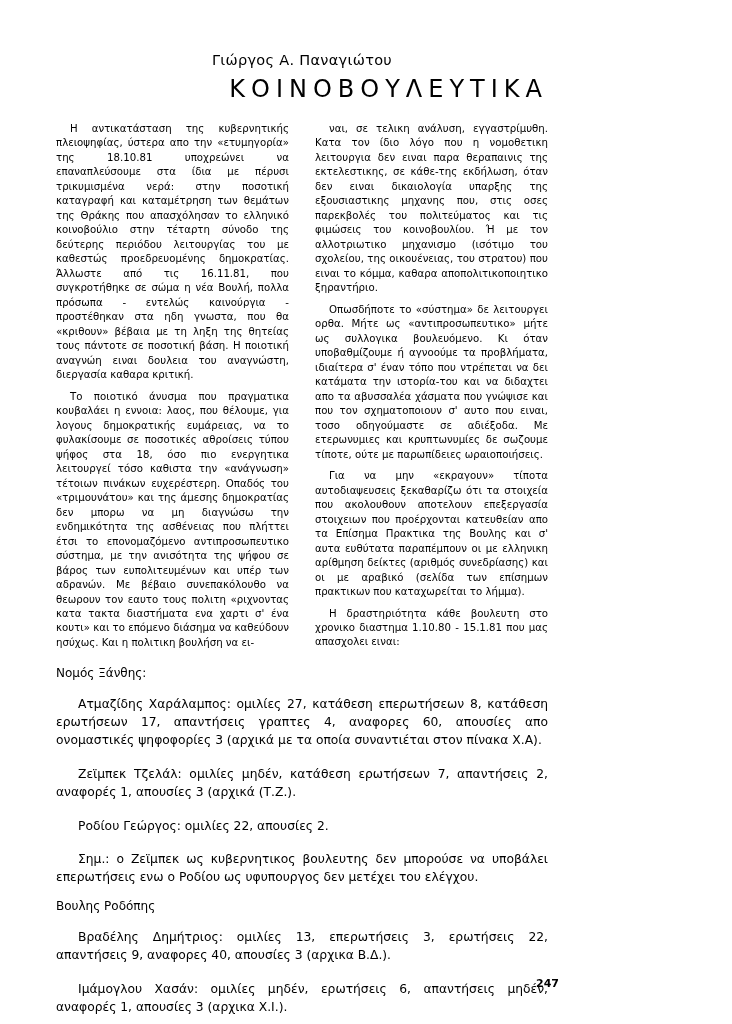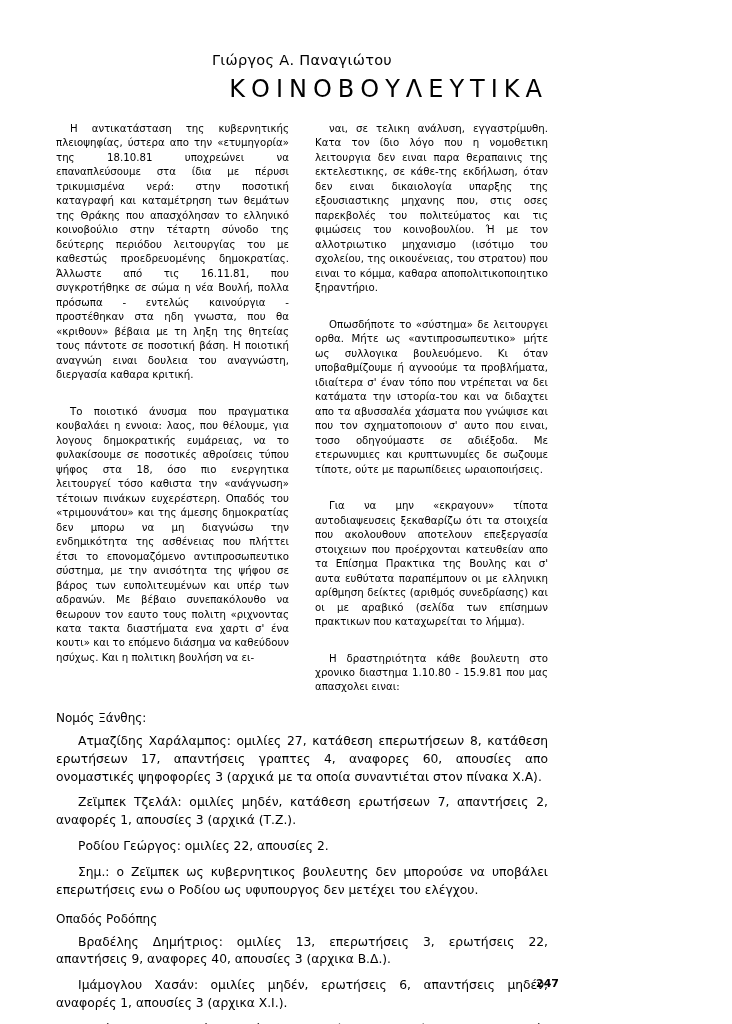--- a/index.html
+++ b/index.html
@@ -50,35 +50,35 @@
     flex: 1 1 0;
     font-size: 10.2px;
     line-height: 1.42;
     text-align: justify;
   }
   .col p {
     margin: 0 0 0 0;
     text-indent: 14px;
   }
   .col p + p {
-    margin-top: 22px;
+    margin-top: 7px;
   }
   .sections {
     margin-top: 16px;
   }
   .section-head {
     font-size: 12px;
     margin: 12px 0 2px 0;
   }
   .para {
     font-size: 12.3px;
     line-height: 1.45;
     text-align: justify;
     text-indent: 22px;
-    margin: 8px 0 0 0;
+    margin: 16px 0 0 0;
   }
   .page-number {
     position: absolute;
     right: 45px;
     bottom: 34px;
     font-size: 11px;
     font-weight: bold;
   }
 </style>
 </head>
@@ -94,36 +94,36 @@
 
   <div class="columns">
     <div class="col">
       <p>Η αντικατάσταση της κυβερνητικής πλειοψηφίας, ύστερα απο την «ετυμηγορία» της 18.10.81 υποχρεώνει να επαναπλεύσουμε στα ίδια με πέρυσι τρικυμισμένα νερά: στην ποσοτική καταγραφή και καταμέτρηση των θεμάτων της Θράκης που απασχόλησαν το ελληνικό κοινοβούλιο στην τέταρτη σύνοδο της δεύτερης περιόδου λειτουργίας του με καθεστώς προεδρευομένης δημοκρατίας. Άλλωστε από τις 16.11.81, που συγκροτήθηκε σε σώμα η νέα Βουλή, πολλα πρόσωπα - εντελώς καινούργια - προστέθηκαν στα ηδη γνωστα, που θα «κριθουν» βέβαια με τη ληξη της θητείας τους πάντοτε σε ποσοτική βάση. Η ποιοτική αναγνώη ειναι δουλεια του αναγνώστη, διεργασία καθαρα κριτική.</p>
       <p>Το ποιοτικό άνυσμα που πραγματικα κουβαλάει η εννοια: λαος, που θέλουμε, για λογους δημοκρατικής ευμάρειας, να το φυλακίσουμε σε ποσοτικές αθροίσεις τύπου ψήφος στα 18, όσο πιο ενεργητικα λειτουργεί τόσο καθιστα την «ανάγνωση» τέτοιων πινάκων ευχερέστερη. Οπαδός του «τριμουνάτου» και της άμεσης δημοκρατίας δεν μπορω να μη διαγνώσω την ενδημικότητα της ασθένειας που πλήττει έτσι το επονομαζόμενο αντιπροσωπευτικο σύστημα, με την ανισότητα της ψήφου σε βάρος των ευπολιτευμένων και υπέρ των αδρανών. Με βέβαιο συνεπακόλουθο να θεωρουν τον εαυτο τους πολιτη «ριχνοντας κατα τακτα διαστήματα ενα χαρτι σ' ένα κουτι» και το επόμενο διάσημα να καθεύδουν ησύχως. Και η πολιτικη βουλήση να ει-</p>
     </div>
     <div class="col">
       <p>ναι, σε τελικη ανάλυση, εγγαστρίμυθη. Κατα τον ίδιο λόγο που η νομοθετικη λειτουργια δεν ειναι παρα θεραπαινις της εκτελεστικης, σε κάθε-της εκδήλωση, όταν δεν ειναι δικαιολογία υπαρξης της εξουσιαστικης μηχανης που, στις οσες παρεκβολές του πολιτεύματος και τις φιμώσεις του κοινοβουλίου. Ή με τον αλλοτριωτικο μηχανισμο (ισότιμο του σχολείου, της οικουένειας, του στρατου) που ειναι το κόμμα, καθαρα αποπολιτικοποιητικο ξηραντήριο.</p>
       <p>Οπωσδήποτε το «σύστημα» δε λειτουργει ορθα. Μήτε ως «αντιπροσωπευτικο» μήτε ως συλλογικα βουλευόμενο. Κι όταν υποβαθμίζουμε ή αγνοούμε τα προβλήματα, ιδιαίτερα σ' έναν τόπο που ντρέπεται να δει κατάματα την ιστορία-του και να διδαχτει απο τα αβυσσαλέα χάσματα που γνώψισε και που τον σχηματοποιουν σ' αυτο που ειναι, τοσο οδηγούμαστε σε αδιέξοδα. Με ετερωνυμιες και κρυπτωνυμίες δε σωζουμε τίποτε, ούτε με παρωπίδειες ωραιοποιήσεις.</p>
       <p>Για να μην «εκραγουν» τίποτα αυτοδιαψευσεις ξεκαθαρίζω ότι τα στοιχεία που ακολουθουν αποτελουν επεξεργασία στοιχειων που προέρχονται κατευθείαν απο τα Επίσημα Πρακτικα της Βουλης και σ' αυτα ευθύτατα παραπέμπουν οι με ελληνικη αρίθμηση δείκτες (αριθμός συνεδρίασης) και οι με αραβικό (σελίδα των επίσημων πρακτικων που καταχωρείται το λήμμα).</p>
-      <p>Η δραστηριότητα κάθε βουλευτη στο χρονικο διαστημα 1.10.80 - 15.9.81 που μας απασχολει ειναι:</p>
+      <p>Η δραστηριότητα κάθε βουλευτη στο χρονικο διαστημα 1.10.80 - 15.1.81 που μας απασχολει ειναι:</p>
     </div>
   </div>
 
   <div class="sections">
 
     <div>
       <div class="section-head">Νομός Ξάνθης:</div>
       <p class="para">Ατμαζίδης Χαράλαμπος: ομιλίες 27, κατάθεση επερωτήσεων 8, κατάθεση ερωτήσεων 17, απαντήσεις γραπτες 4, αναφορες 60, απουσίες απο ονομαστικές ψηφοφορίες 3 (αρχικά με τα οποία συναντιέται στον πίνακα Χ.Α).</p>
       <p class="para">Ζεϊμπεκ Τζελάλ: ομιλίες μηδέν, κατάθεση ερωτήσεων 7, απαντήσεις 2, αναφορές 1, απουσίες 3 (αρχικά (Τ.Ζ.).</p>
       <p class="para">Ροδίου Γεώργος: ομιλίες 22, απουσίες 2.</p>
       <p class="para">Σημ.: ο Ζεϊμπεκ ως κυβερνητικος βουλευτης δεν μπορούσε να υποβάλει επερωτήσεις ενω ο Ροδίου ως υφυπουργος δεν μετέχει του ελέγχου.</p>
     </div>
 
     <div>
-      <div class="section-head">Οπαδός Ροδόπης</div>
+      <div class="section-head">Βουλης Ροδόπης</div>
       <p class="para">Βραδέλης Δημήτριος: ομιλίες 13, επερωτήσεις 3, ερωτήσεις 22, απαντήσεις 9, αναφορες 40, απουσίες 3 (αρχικα Β.Δ.).</p>
       <p class="para">Ιμάμογλου Χασάν: ομιλίες μηδέν, ερωτήσεις 6, απαντήσεις μηδέν, αναφορές 1, απουσίες 3 (αρχικα Χ.Ι.).</p>
       <p class="para">Μπλέτσιαν Στυλιανός: ομιλίες 5, ερωτήσεις, απαντήσεις και αναφορές μηδέν, απουσίες 1 (αρχικα Σ.Μ.).</p>
     </div>
 
     <div>
       <div class="section-head">Νομός Έβρου</div>
       <p class="para">Καρυπίδης Χαράλαμπος: ομιλίες 2, επερωτήσεις 4, ερωτήσεις 13, απαντήσεις 5, αναφορες 39, απουσίες 3 (αρχικα Χ.Κ.).</p>
     </div>
 

